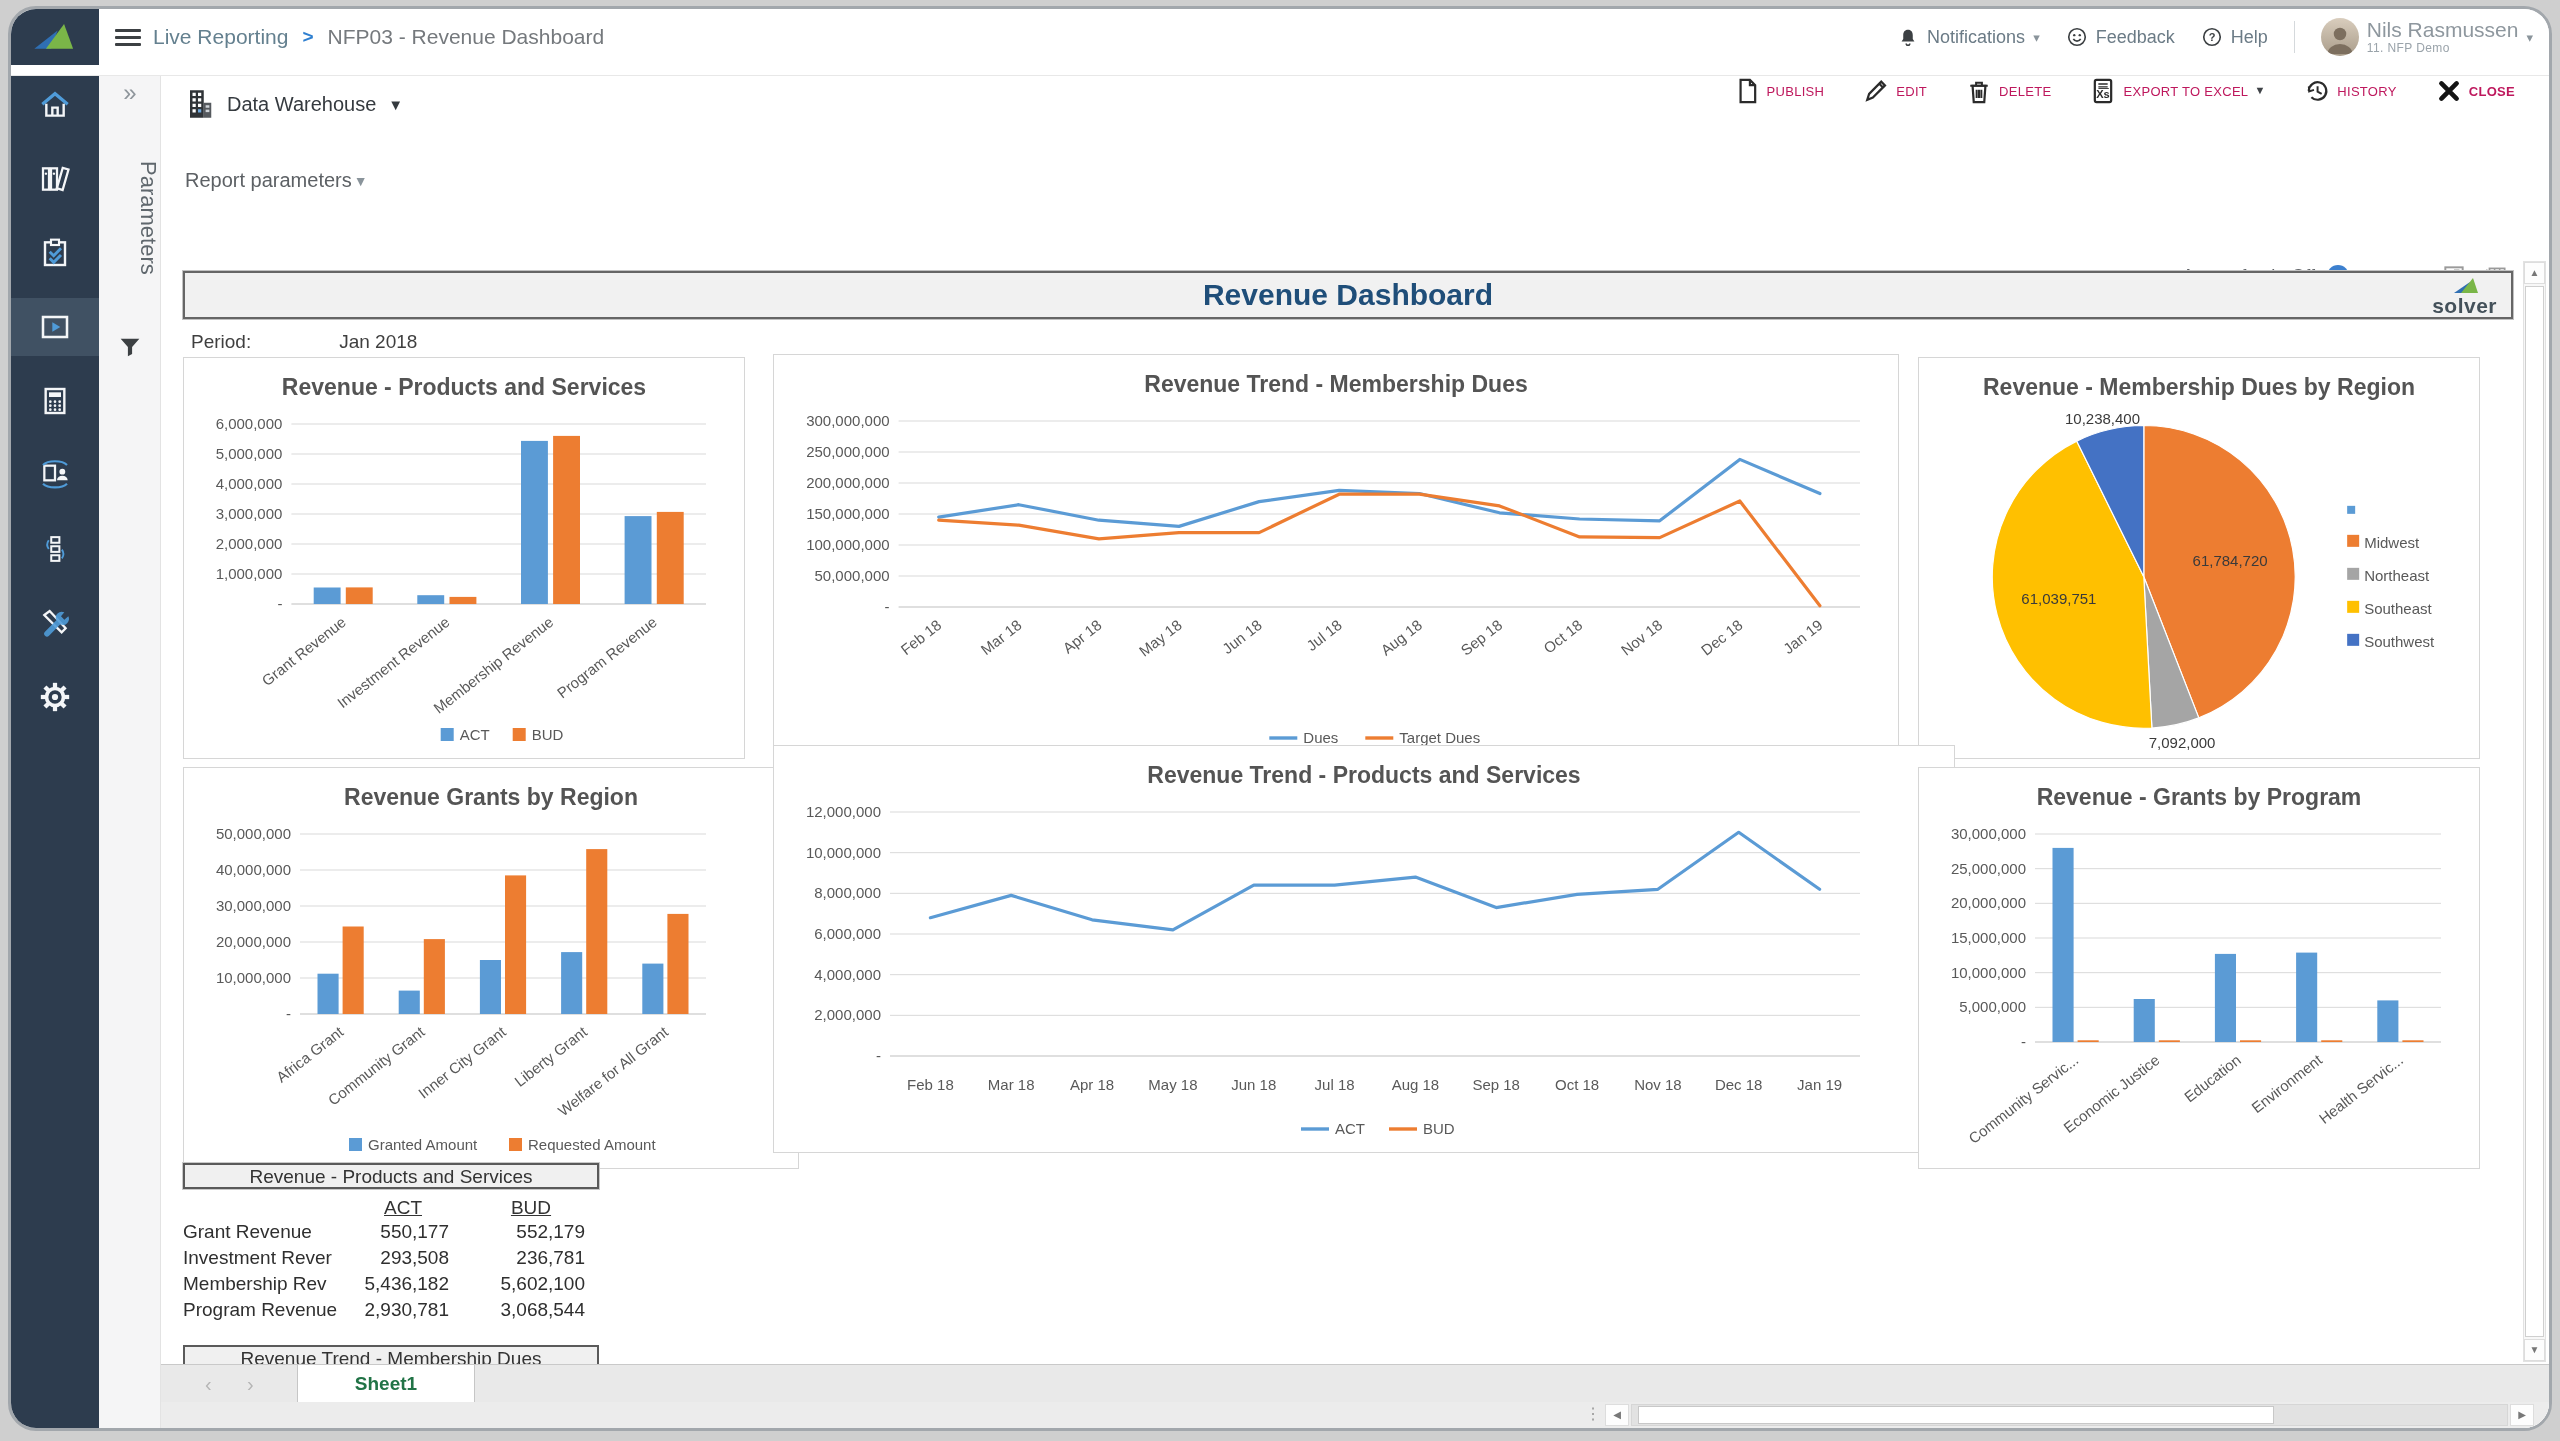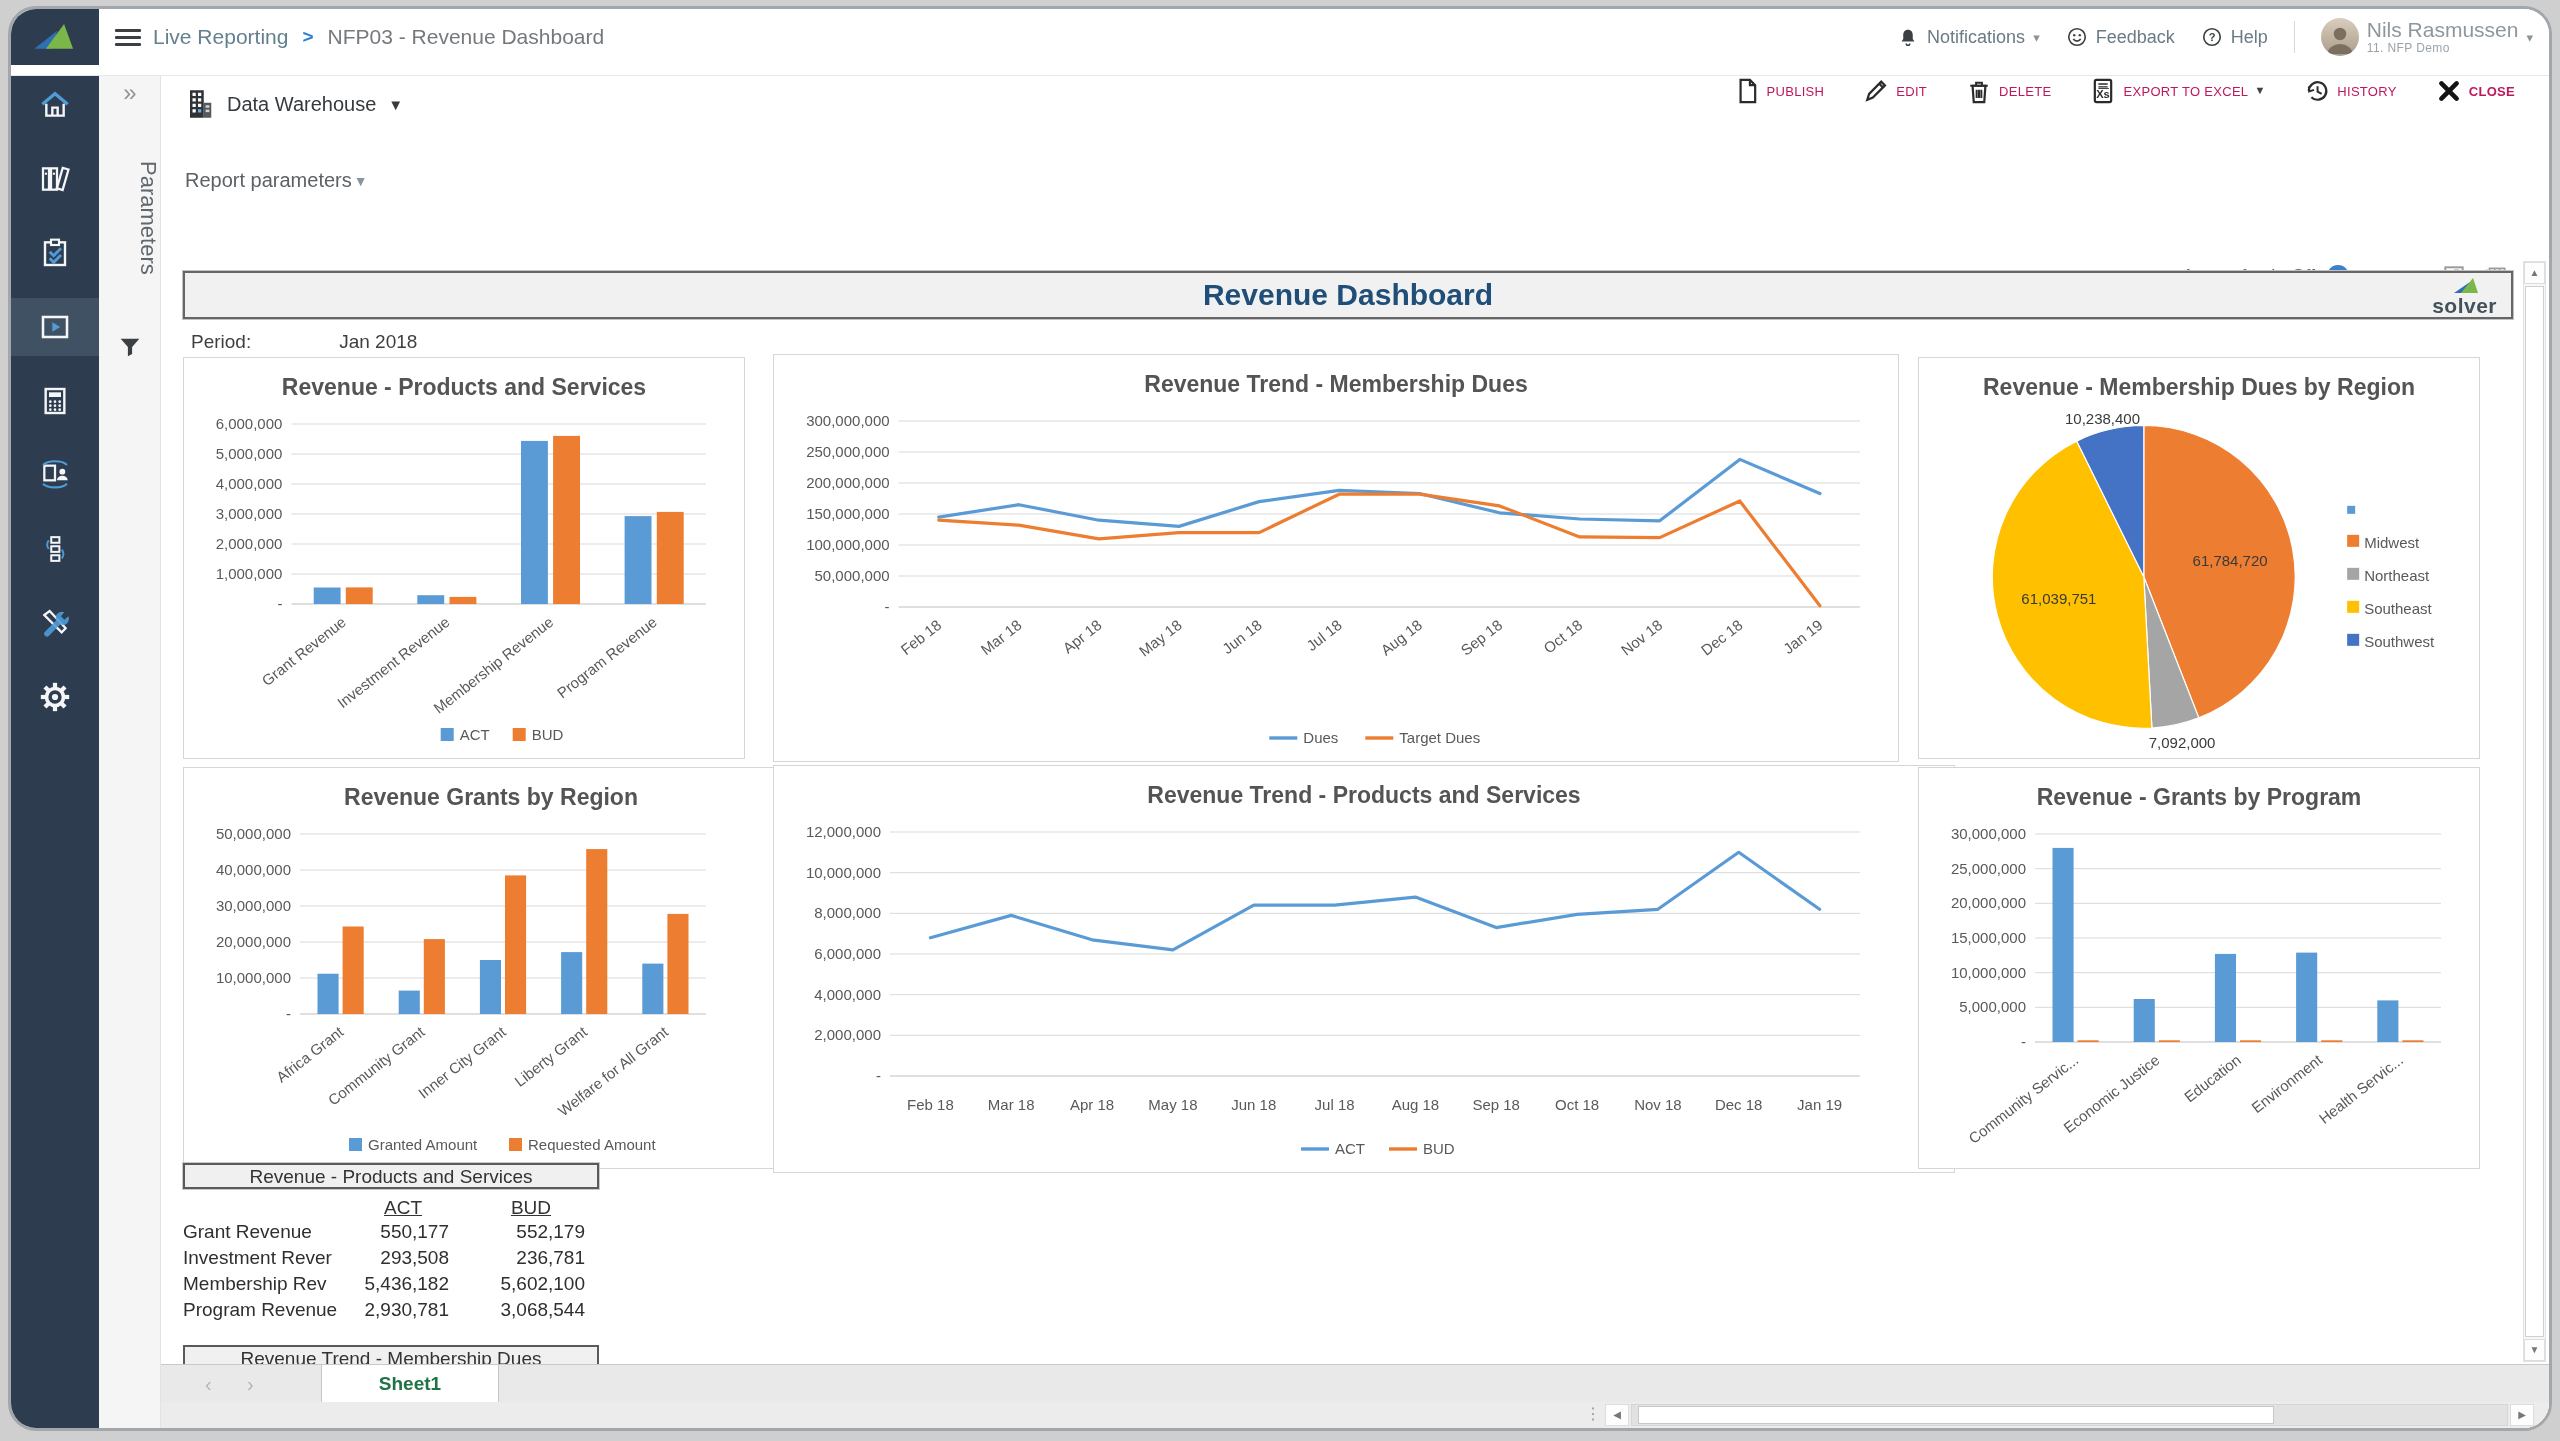--- a/index.html
+++ b/index.html
@@ -84,21 +84,21 @@
   .tbl-cols .cbud, .trow .bud { width:136px; text-align:center; }
   .tbl-cols span.colh { text-decoration:underline; color:#333; }
   .trow { display:flex; height:26px; align-items:center; }
   .trow .tlabel { width:160px; white-space:nowrap; overflow:hidden; }
   .trow .act, .trow .bud { text-align:right; padding-right:14px; }
   .tbl2-header { position:absolute; left:22px; top:1280px; width:416px; height:26px; background:#f0f0f0; border:2px solid #5a5a5a; text-align:center; font-size:19px; color:#333; line-height:23px; }
 
   
   .sheetbar { position:absolute; left:0; right:0; bottom:26px; height:38px; background:#e9e9e9; border-top:1px solid #c9c9c9; z-index:10; }
   .sh-arrow { position:absolute; top:8px; color:#b5b5b5; font-size:20px; cursor:pointer; }
-  .sheet-tab { position:absolute; left:136px; top:0; width:178px; height:37px; background:#fff; border-left:1px solid #c6c6c6; border-right:1px solid #c6c6c6; display:flex; align-items:center; justify-content:center; font-size:19px; font-weight:bold; color:#217346; cursor:pointer;margin-left:24px; }
+  .sheet-tab { position:absolute; left:136px; top:0; width:178px; height:37px; background:#fff; border-left:1px solid #c6c6c6; border-right:1px solid #c6c6c6; display:flex; align-items:center; justify-content:center; font-size:19px; font-weight:bold; color:#217346; cursor:pointer; }
   .scrollrow { position:absolute; left:0; right:0; bottom:0; height:26px; background:#ececec; z-index:10; }
   .splitter { position:absolute; left:1424px; top:2px; color:#9a9a9a; font-size:16px; letter-spacing:-2px; cursor:col-resize; }
   .hs-btn { position:absolute; top:2px; width:24px; height:22px; background:#fdfdfd; border:1px solid #ddd; color:#777; font-size:10px; text-align:center; line-height:20px; cursor:pointer; }
   .hs-track { position:absolute; left:1470px; top:2px; height:22px; width:877px; background:#e2e2e2; border:1px solid #d6d6d6; }
   .hs-thumb { position:absolute; left:6px; top:1px; height:18px; width:636px; background:#fff; border:1px solid #c8c8c8; cursor:grab; }
 </style>
 </head>
 <body>
 
 <div class="window">
@@ -501,21 +501,21 @@
             <text transform="translate(237.8 214) rotate(-38)" text-anchor="end" class="ax">Community Grant</text>
             <text transform="translate(319.0 214) rotate(-38)" text-anchor="end" class="ax">Inner City Grant</text>
             <text transform="translate(400.2 214) rotate(-38)" text-anchor="end" class="ax">Liberty Grant</text>
             <text transform="translate(481.4 214) rotate(-38)" text-anchor="end" class="ax">Welfare for All Grant</text>
             <rect x="161" y="318" width="13" height="13" fill="#5B9BD5"></rect>
             <text x="180" y="330" class="ax">Granted Amount</text>
             <rect x="321" y="318" width="13" height="13" fill="#ED7D31"></rect>
             <text x="340" y="330" class="ax">Requested Amount</text>
           </svg></div>
     </div>
-    <div class="chart-card" style="left:612px;top:700px;width:1182px;height:408px">
+    <div class="chart-card" style="left:612px;top:680px;width:1182px;height:408px">
       <div class="chart-title">Revenue Trend - Products and Services</div>
       <div class="chart-body"><svg viewBox="0 0 1116 350" width="1116" height="350">
             <line x1="112" y1="258" x2="1082" y2="258" stroke="#bfbfbf" stroke-width="1"></line>
             <text x="103" y="263" text-anchor="end" class="ax">-</text>
             <line x1="112" y1="217.33333333333334" x2="1082" y2="217.33333333333334" stroke="#d9d9d9" stroke-width="1"></line>
             <text x="103" y="222.33333333333334" text-anchor="end" class="ax">2,000,000</text>
             <line x1="112" y1="176.66666666666669" x2="1082" y2="176.66666666666669" stroke="#d9d9d9" stroke-width="1"></line>
             <text x="103" y="181.66666666666669" text-anchor="end" class="ax">4,000,000</text>
             <line x1="112" y1="136" x2="1082" y2="136" stroke="#d9d9d9" stroke-width="1"></line>
             <text x="103" y="141" text-anchor="end" class="ax">6,000,000</text>

